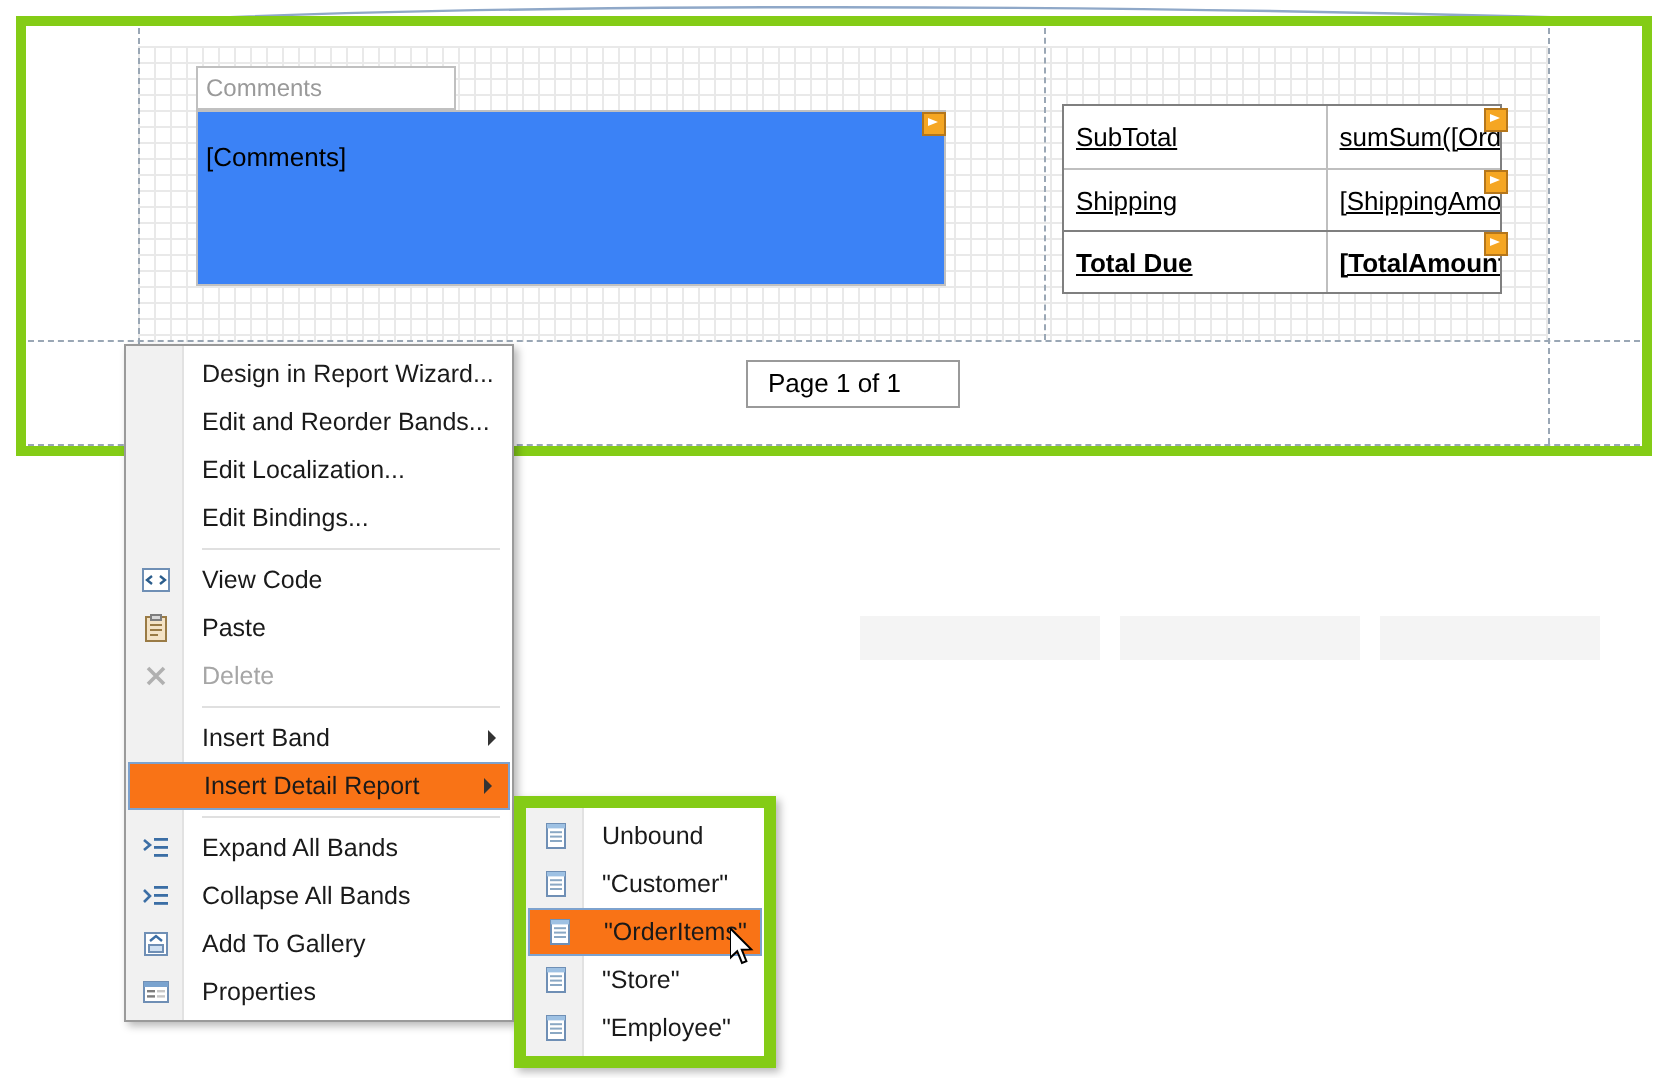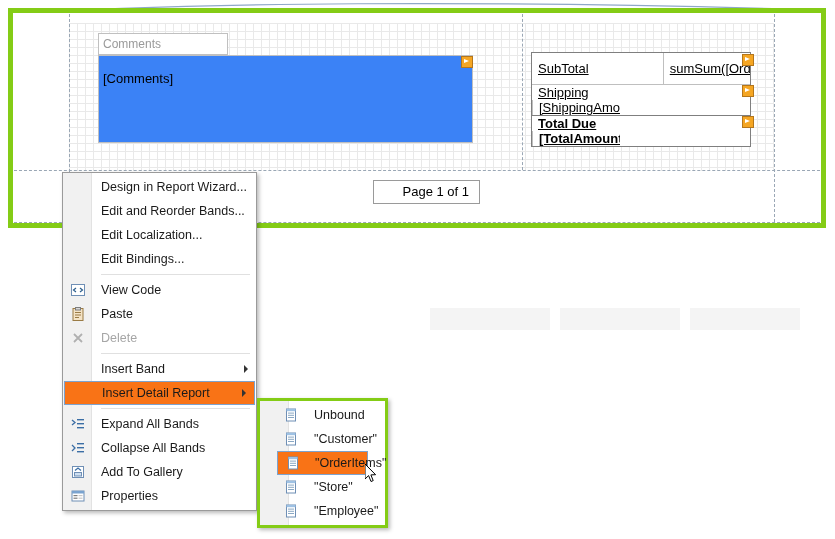--- a/index.html
+++ b/index.html
@@ -108,21 +108,21 @@
     position: absolute;
     border: 1px solid #7f7f7f;
     background: #ffffff;
     box-sizing: border-box;
   }
   .totals-row {
     display: flex;
     height: 31px;
     box-sizing: border-box;
   }
-  .totals-row + .totals-row { border-top: 1px solid #bfbfbf; flex-direction: column; }
+  .totals-row + .totals-row { border-top: 1px solid #bfbfbf; }
   .totals-row.last { border-top: 1px solid #7f7f7f; }
   .totals-cell {
     display: flex;
     align-items: center;
     padding: 0 6px;
     font-size: 13px;
     box-sizing: border-box;
     overflow: hidden;
     white-space: nowrap;
     text-decoration: underline;
@@ -130,21 +130,21 @@
   .totals-cell.label { width: 132px; }
   .totals-cell.value { width: 88px; border-left: 1px solid #bfbfbf; }
   .totals-row.last .totals-cell { font-weight: bold; }
 
   
   .page-footer-ctrl {
     position: absolute;
     border: 1px solid #9a9a9a;
     background: #ffffff;
     font-size: 13px;
-    text-align: right;
+    text-align: left;
     padding: 3px 10px;
     box-sizing: border-box;
   }
 
   
   .ghost {
     position: absolute;
     background: #f4f4f4;
   }
 
@@ -207,23 +207,23 @@
     width: 0; height: 0;
     border-left: 4px solid #333;
     border-top: 4px solid transparent;
     border-bottom: 4px solid transparent;
   }
 
   
   .submenu {
     position: absolute;
     background: #ffffff;
-    border: 3px solid #84cc16;
+    border: 6px solid #84cc16;
     box-shadow: 2px 2px 4px rgba(0,0,0,0.28);
-    padding: 2px 16px;
+    padding: 2px 0;
     box-sizing: border-box;
   }
   .submenu .gutter {
     position: absolute;
     left: 0; top: 0; bottom: 0;
     width: 28px;
     background: #f1f1f1;
     border-right: 1px solid #e2e2e2;
   }
 

